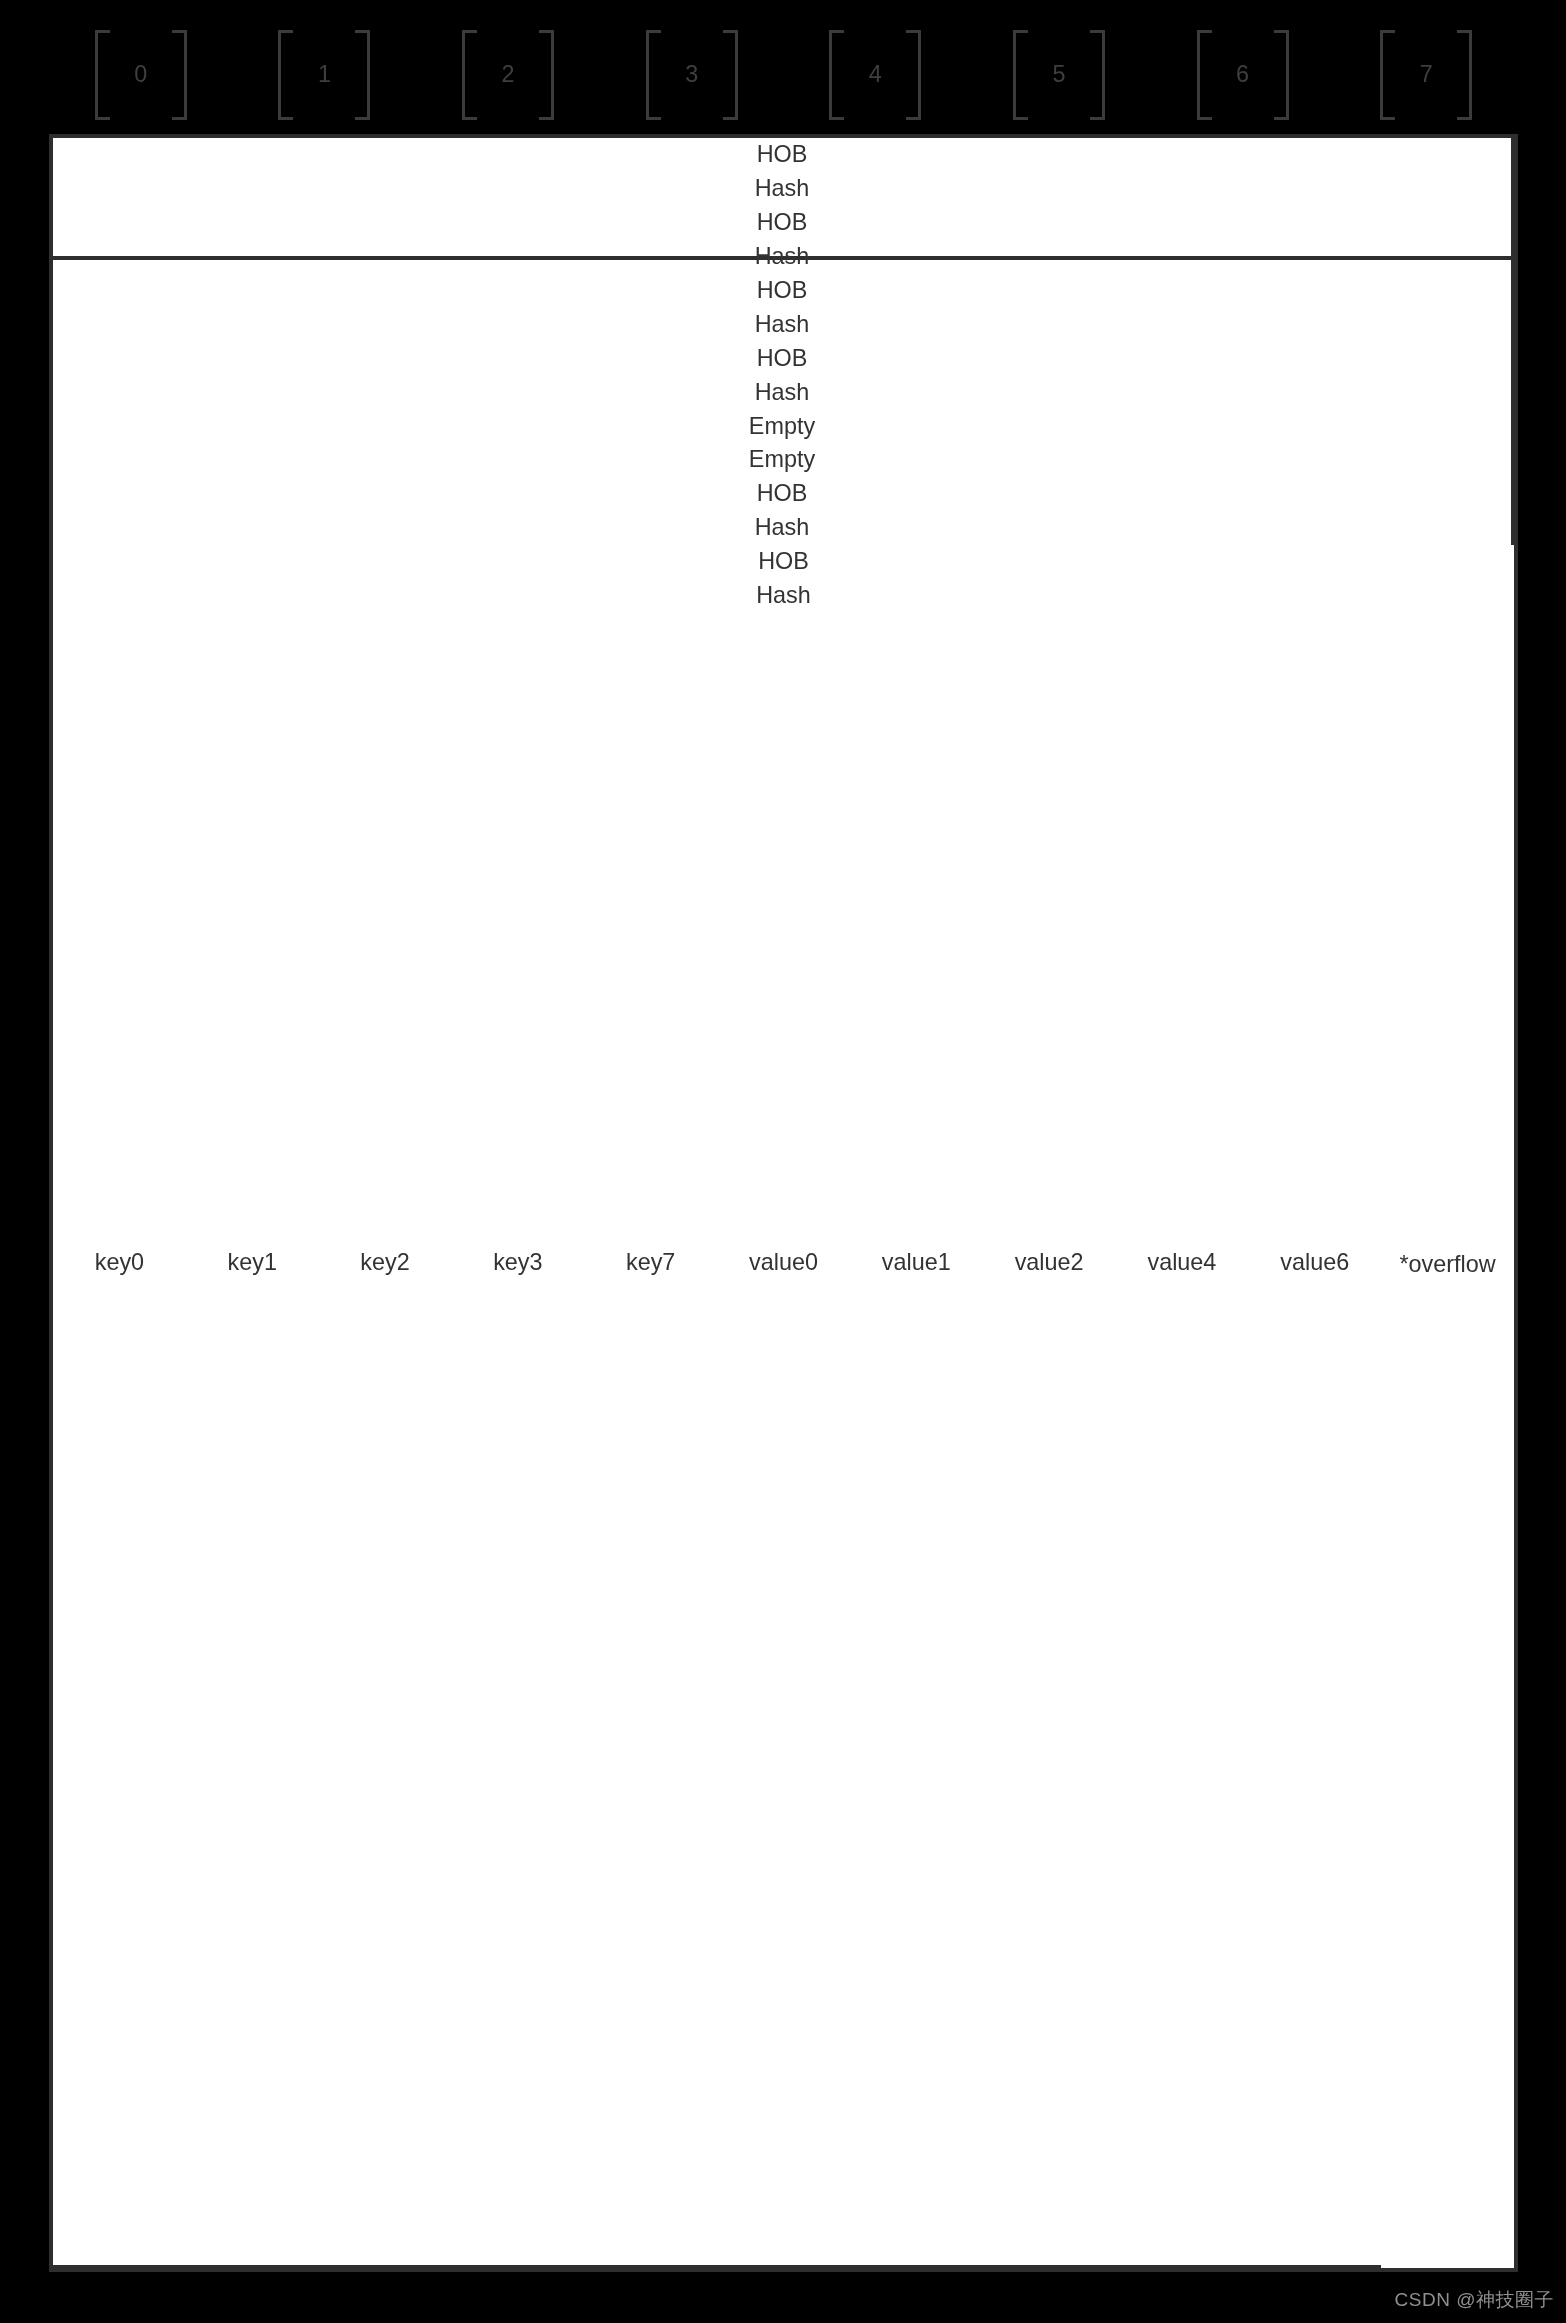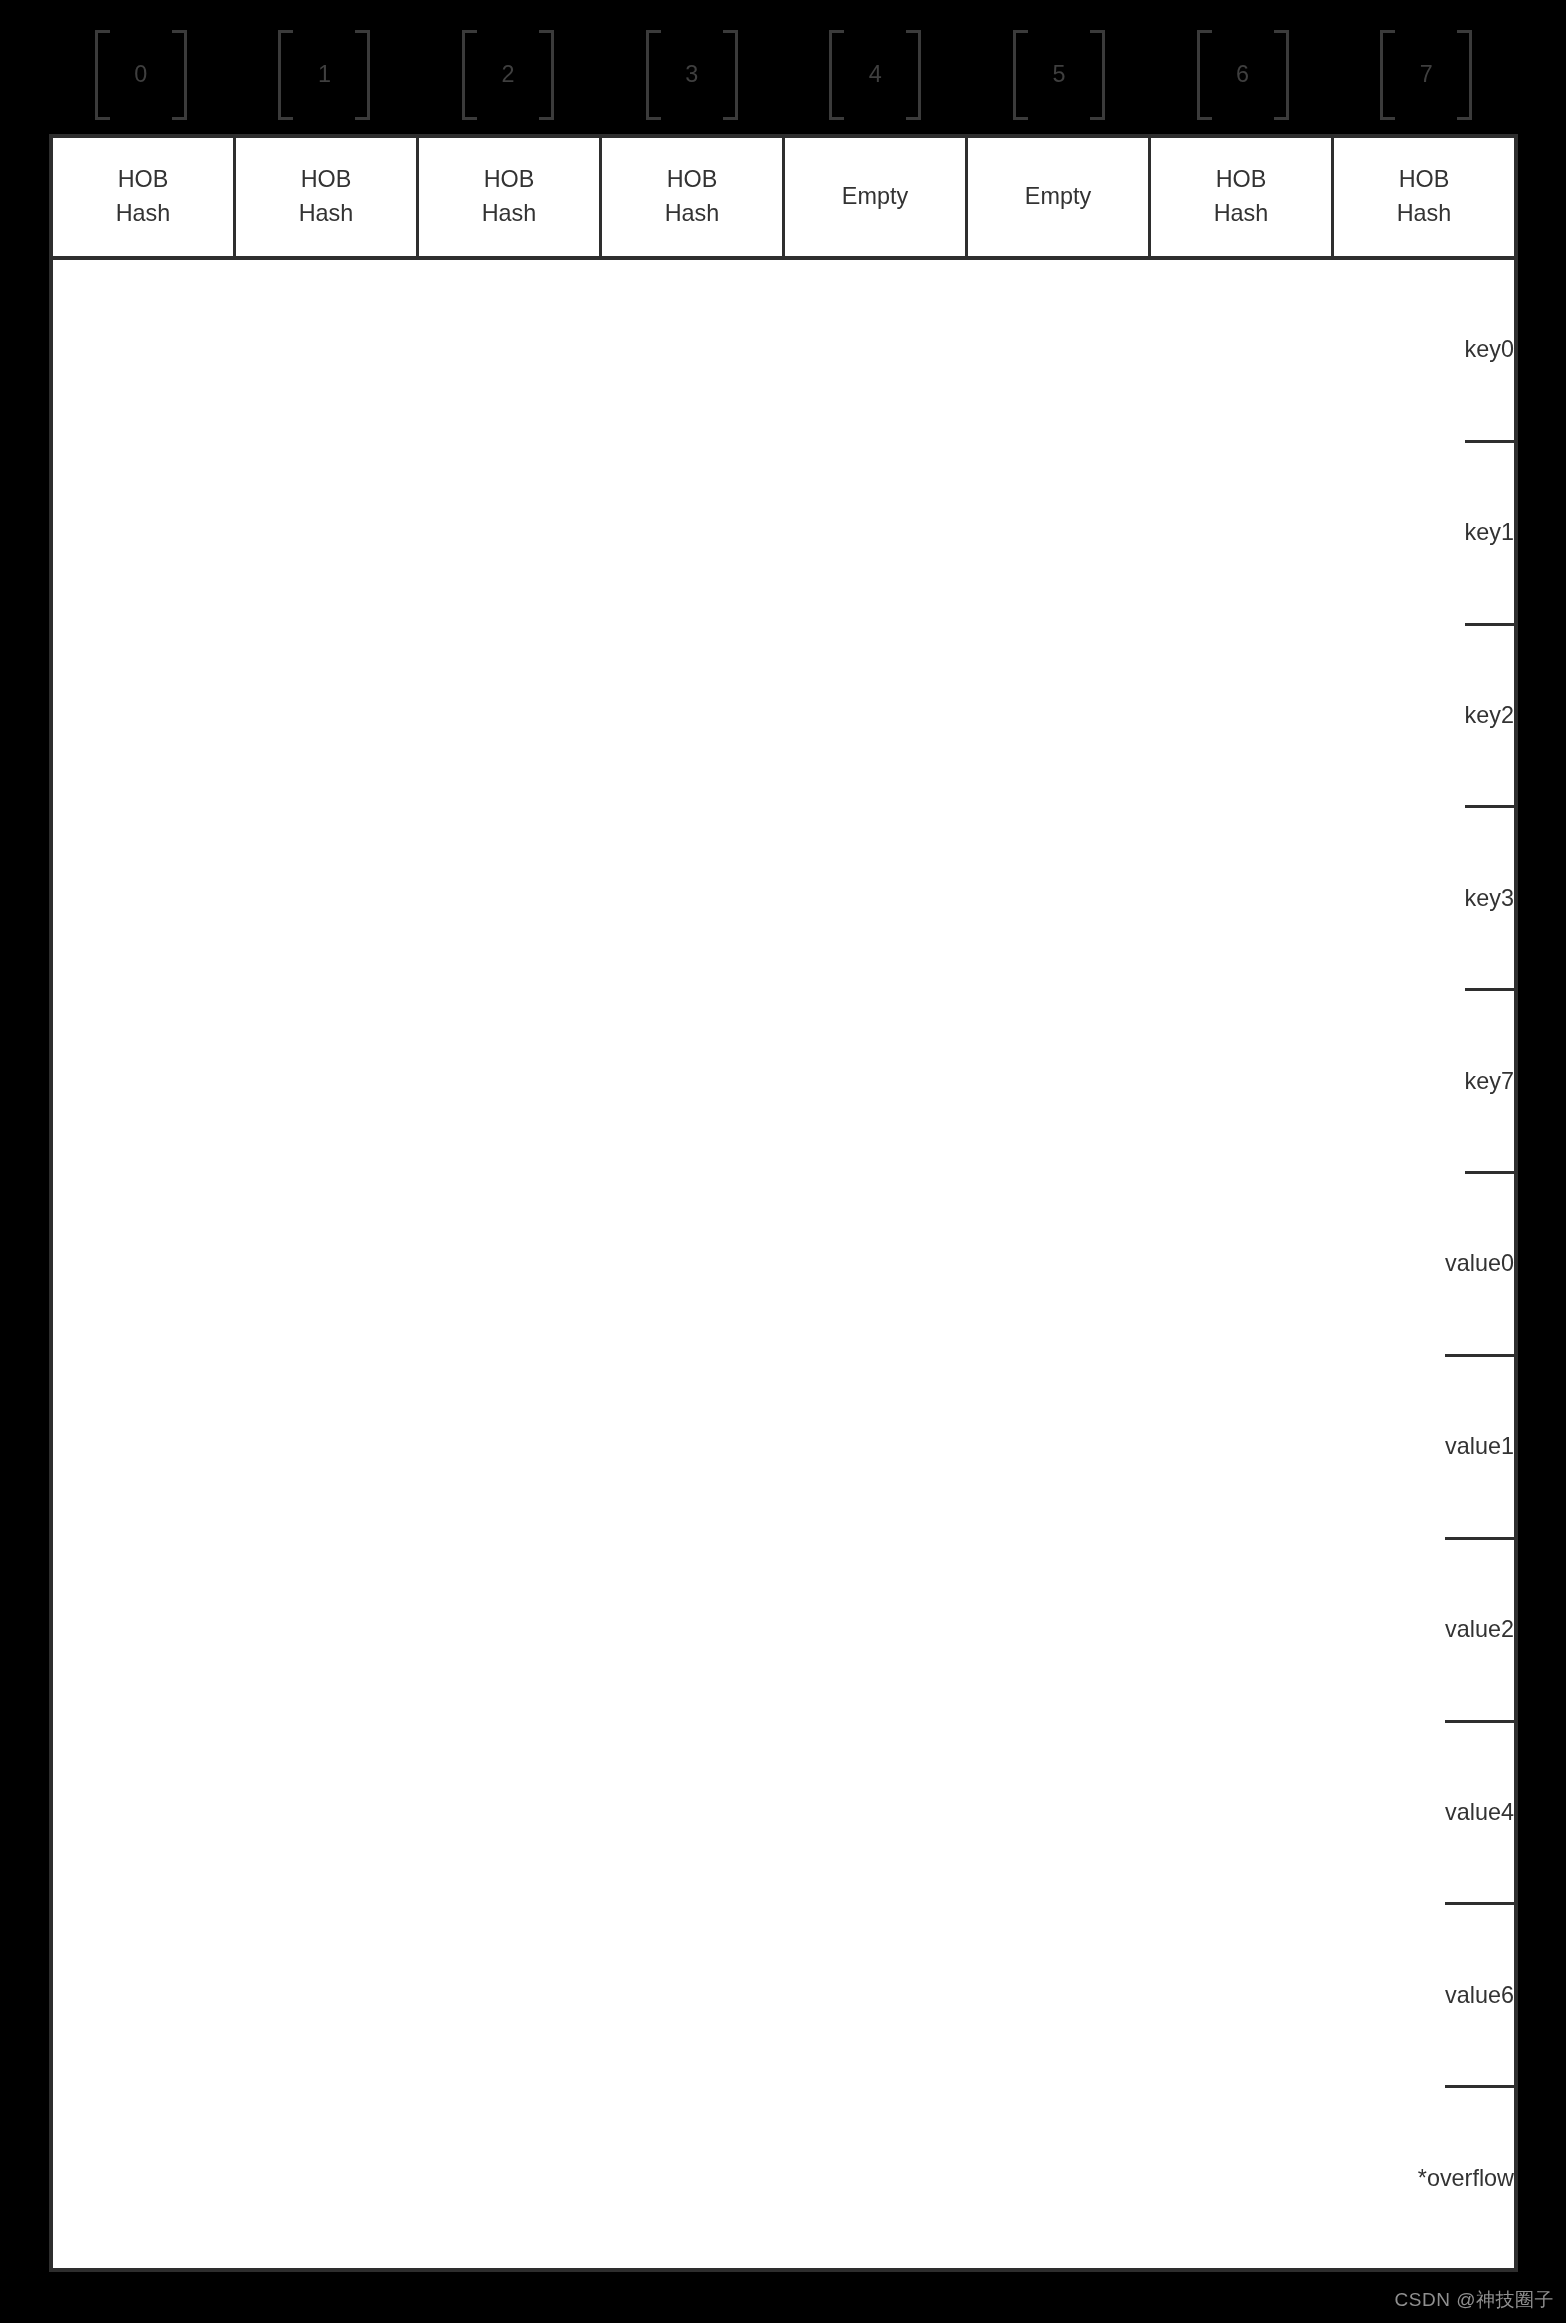--- a/index.html
+++ b/index.html
@@ -75,21 +75,21 @@
     height: 2138px;
     background: #ffffff;
     border: 4.7px solid #2e2e2e;
     display: flex;
     flex-direction: column;
   }
 
   
   #tophash-row {
     display: flex;
-    flex-direction: row;
+    flex-direction: column;
     height: 122px;
     flex: 0 0 122px;
     border-bottom: 4.7px solid #2e2e2e;
   }
 
   .tophash-cell {
     flex: 1 1 0;
     display: flex;
     flex-direction: column;
     align-items: center;
@@ -101,22 +101,21 @@
     text-align: center;
   }
   .tophash-cell:last-child { border-right: none; }
 
   .tophash-line { display: block; }
 
   
   #rows {
     flex: 1 1 auto;
     display: flex;
-    flex-direction: column;
-    align-items: flex-end;
+    flex-direction: row;
   }
 
   .data-row {
     flex: 1 1 0;
     display: flex;
     align-items: center;
     justify-content: center;
     border-bottom: 3.7px solid #2e2e2e;
     color: #333333;
     font-size: 23.4px;

